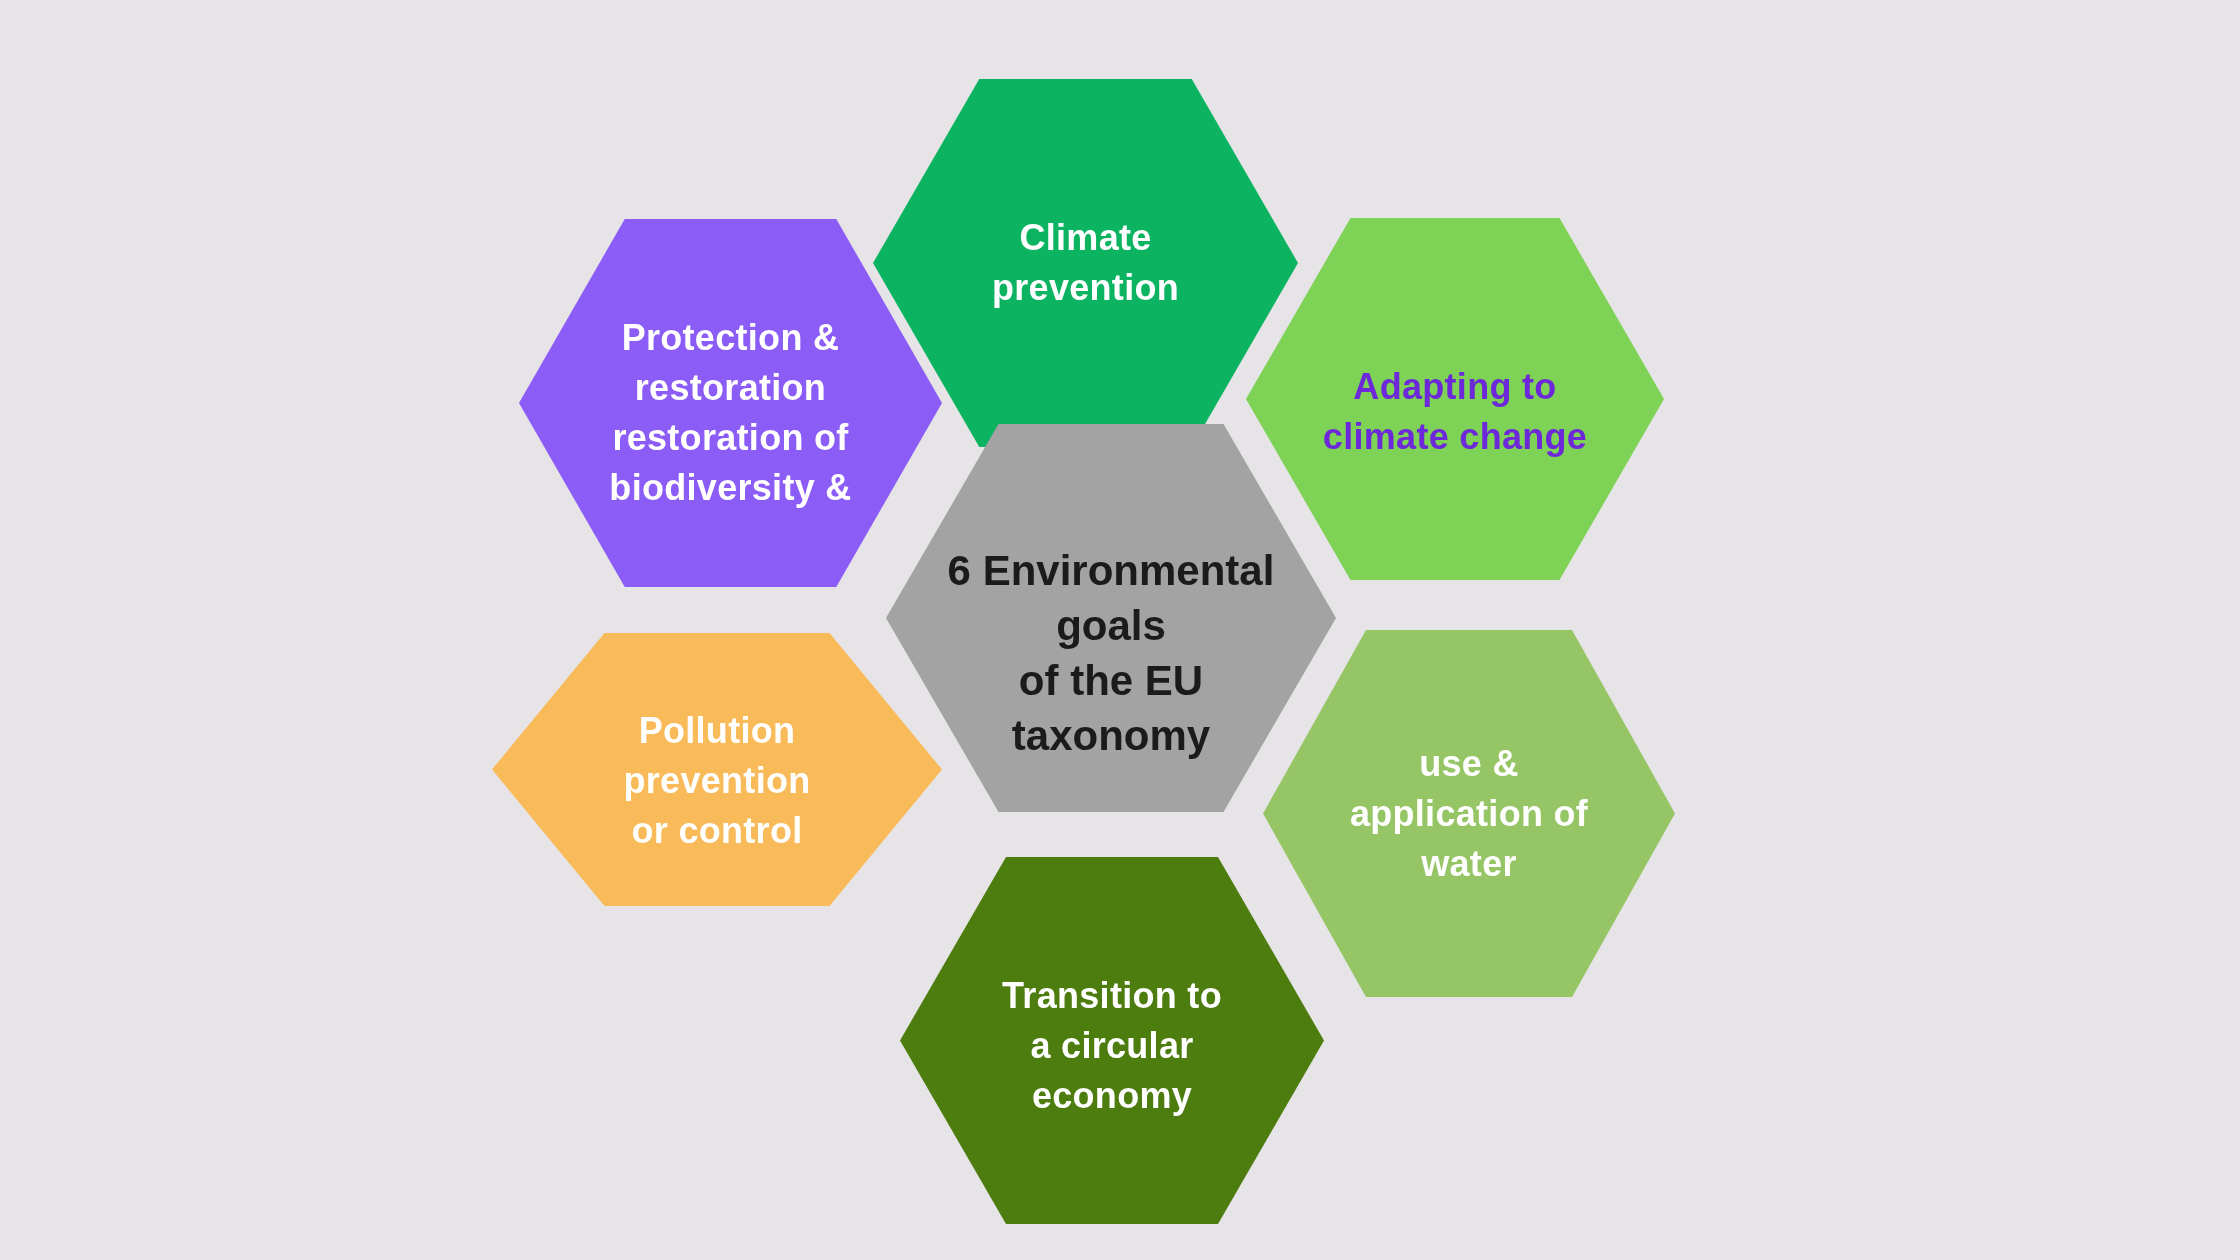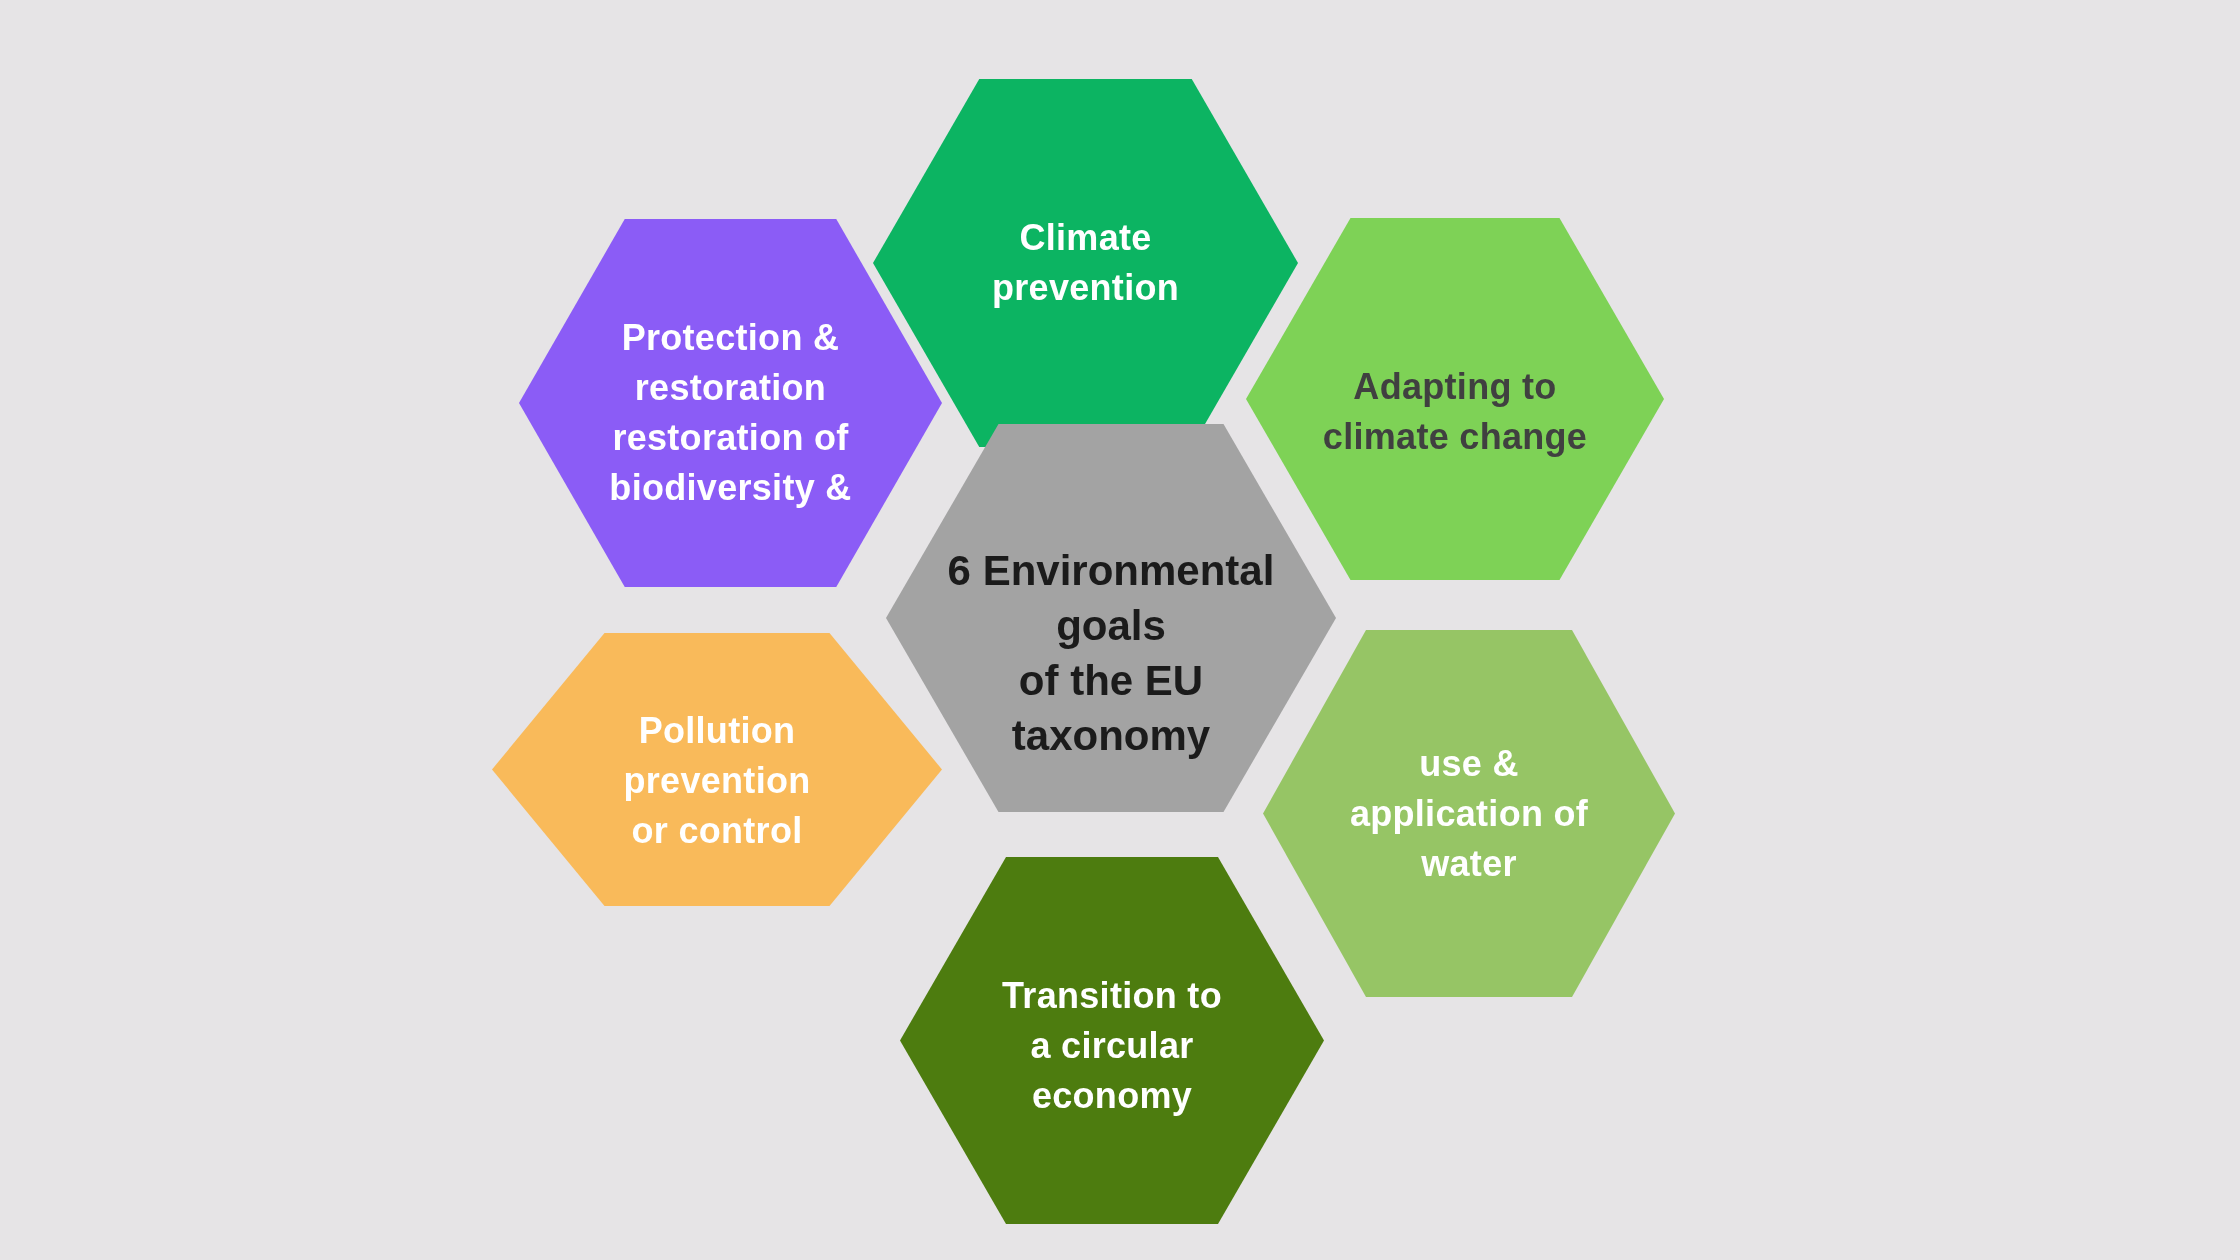--- a/index.html
+++ b/index.html
@@ -59,21 +59,21 @@
 <div class="canvas" style="background-color: rgb(230, 228, 230);">
 
   <div class="hex hex--climate" style="background-color: rgb(12, 180, 98);">
     <div class="hex-label" style="color: rgb(255, 255, 255);">
       <div class="line">Climate</div>
       <div class="line">prevention</div>
     </div>
   </div>
 
   <div class="hex hex--adapting" style="background-color: rgb(126, 210, 86);">
-    <div class="hex-label" style="color: #404040;">
+    <div class="hex-label" style="color: #6d28d9;">
       <div class="line">Adapting to</div>
       <div class="line">climate change</div>
     </div>
   </div>
 
   <div class="hex hex--water" style="background-color: rgb(150, 197, 101);">
     <div class="hex-label" style="color: rgb(255, 255, 255);">
       <div class="line">use &amp;</div>
       <div class="line">application of</div>
       <div class="line">water</div>

